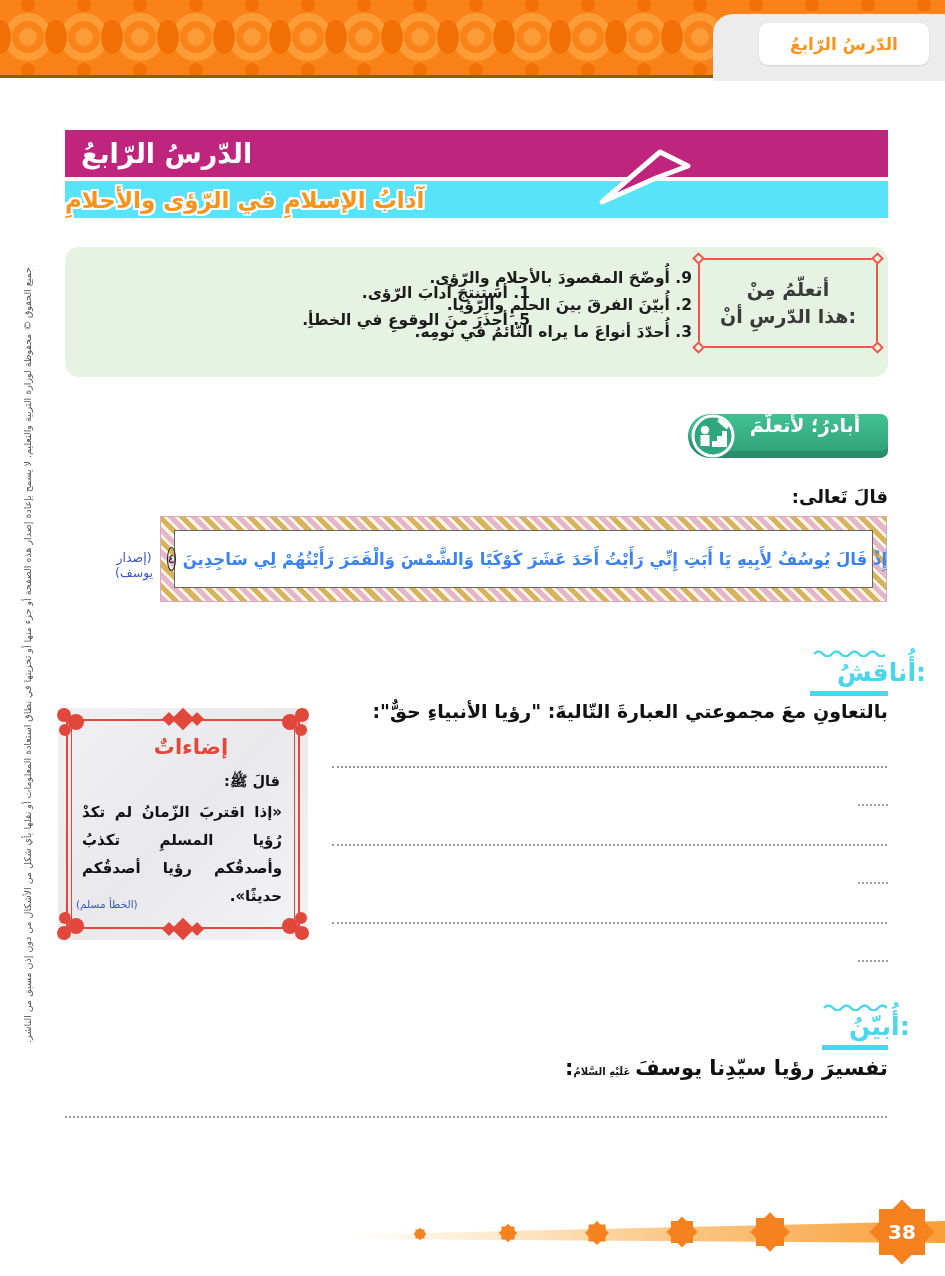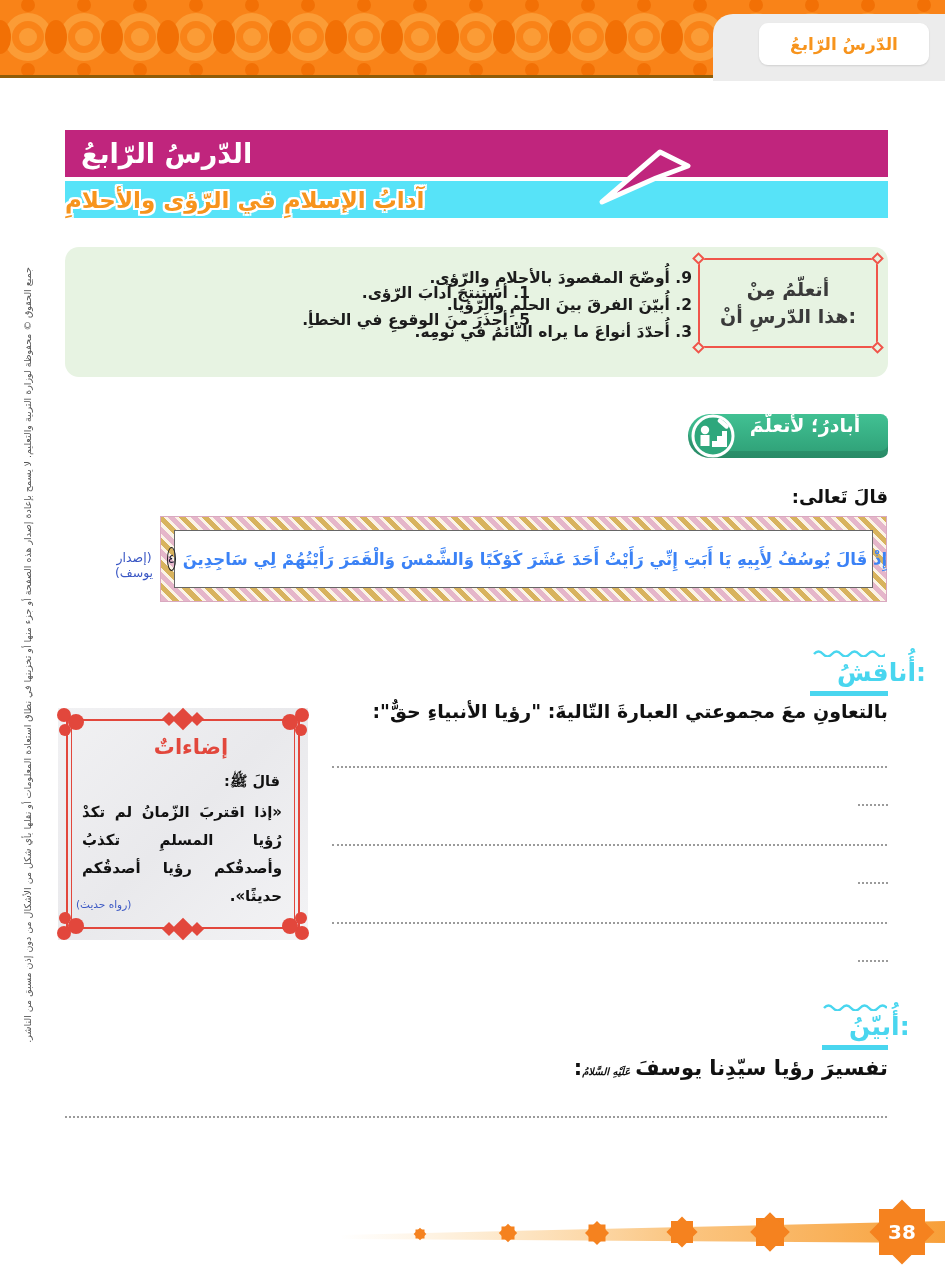--- a/index.html
+++ b/index.html
@@ -60,21 +60,21 @@
   .sec-head .wave { display:block; margin:0 auto 1px; }
   .sec-head .htext { color:#49d6ef; font-weight:bold; font-size:25px; line-height:30px; display:block;margin-left:27px; }
   .sec-head .hline { height:5px; background:#49d6ef; margin-top:3px; }
   .discuss-head { left:810px; top:648px; width:78px; }
   .explain-head { left:822px; top:1002px; width:66px; }
 
   .discuss-prompt { position:absolute; left:300px; top:700px; width:588px; direction:rtl; text-align:right;
                     font-size:19px; color:#111; font-weight:bold; }
   .explain-prompt { position:absolute; left:420px; top:1056px; width:468px; direction:rtl; text-align:right; color:#111; }
   .explain-prompt .main { font-size:21px; font-weight:bold; }
-  .explain-prompt .honorific { font-size:10px; font-weight:bold;font-style:italic; }
+  .explain-prompt .honorific { font-size:10px; font-weight:bold; }
 
   
   .dotline { position:absolute; border-top:2.5px dotted #9b9b9b; }
   .dl-long { left:332px; width:555px; }
   .dl-short { left:858px; width:30px; }
   .dl-full { left:65px; width:822px; }
 
   
   .hl-box { position:absolute; left:58px; top:708px; width:250px; height:232px;
             background:linear-gradient(135deg,#f1f1f3 0%,#e9e9ec 50%,#f3f3f5 100%); }
@@ -232,21 +232,21 @@
     <svg class="hl-orn" style="left:102px;bottom:-1px" width="46" height="24" viewBox="0 0 46 24">
       <g fill="#e2473c">
           <rect x="15" y="4" width="16" height="16" transform="rotate(45 23 12)"></rect>
           <rect x="4" y="7" width="10" height="10" transform="rotate(45 9 12)"></rect>
           <rect x="32" y="7" width="10" height="10" transform="rotate(45 37 12)"></rect>
         </g>
     </svg>
     <div class="hl-title">إضاءاتٌ</div>
     <div class="hl-intro">قالَ ﷺ:</div>
     <div class="hl-hadith">«إذا اقتربَ الزّمانُ لم تكدْ رُؤيا المسلمِ تكذبُ وأصدقُكم رؤيا أصدقُكم حديثًا».</div>
-    <div class="hl-source">(رواه حديث)</div>
+    <div class="hl-source">(الخطأ مسلم)</div>
   </div>
 
   <div class="sec-head explain-head">
     <svg class="wave" width="64" height="9">
       <path d="M1 6 Q 5.5 1 10 6 T 19 6 T 28 6 T 37 6 T 46 6 T 55 6 T 64 6" stroke="#49d6ef" stroke-width="2.4" fill="none"></path>
     </svg>
     <span class="htext">أُبيّنُ:</span>
     <div class="hline"></div>
   </div>
   <div class="explain-prompt">

